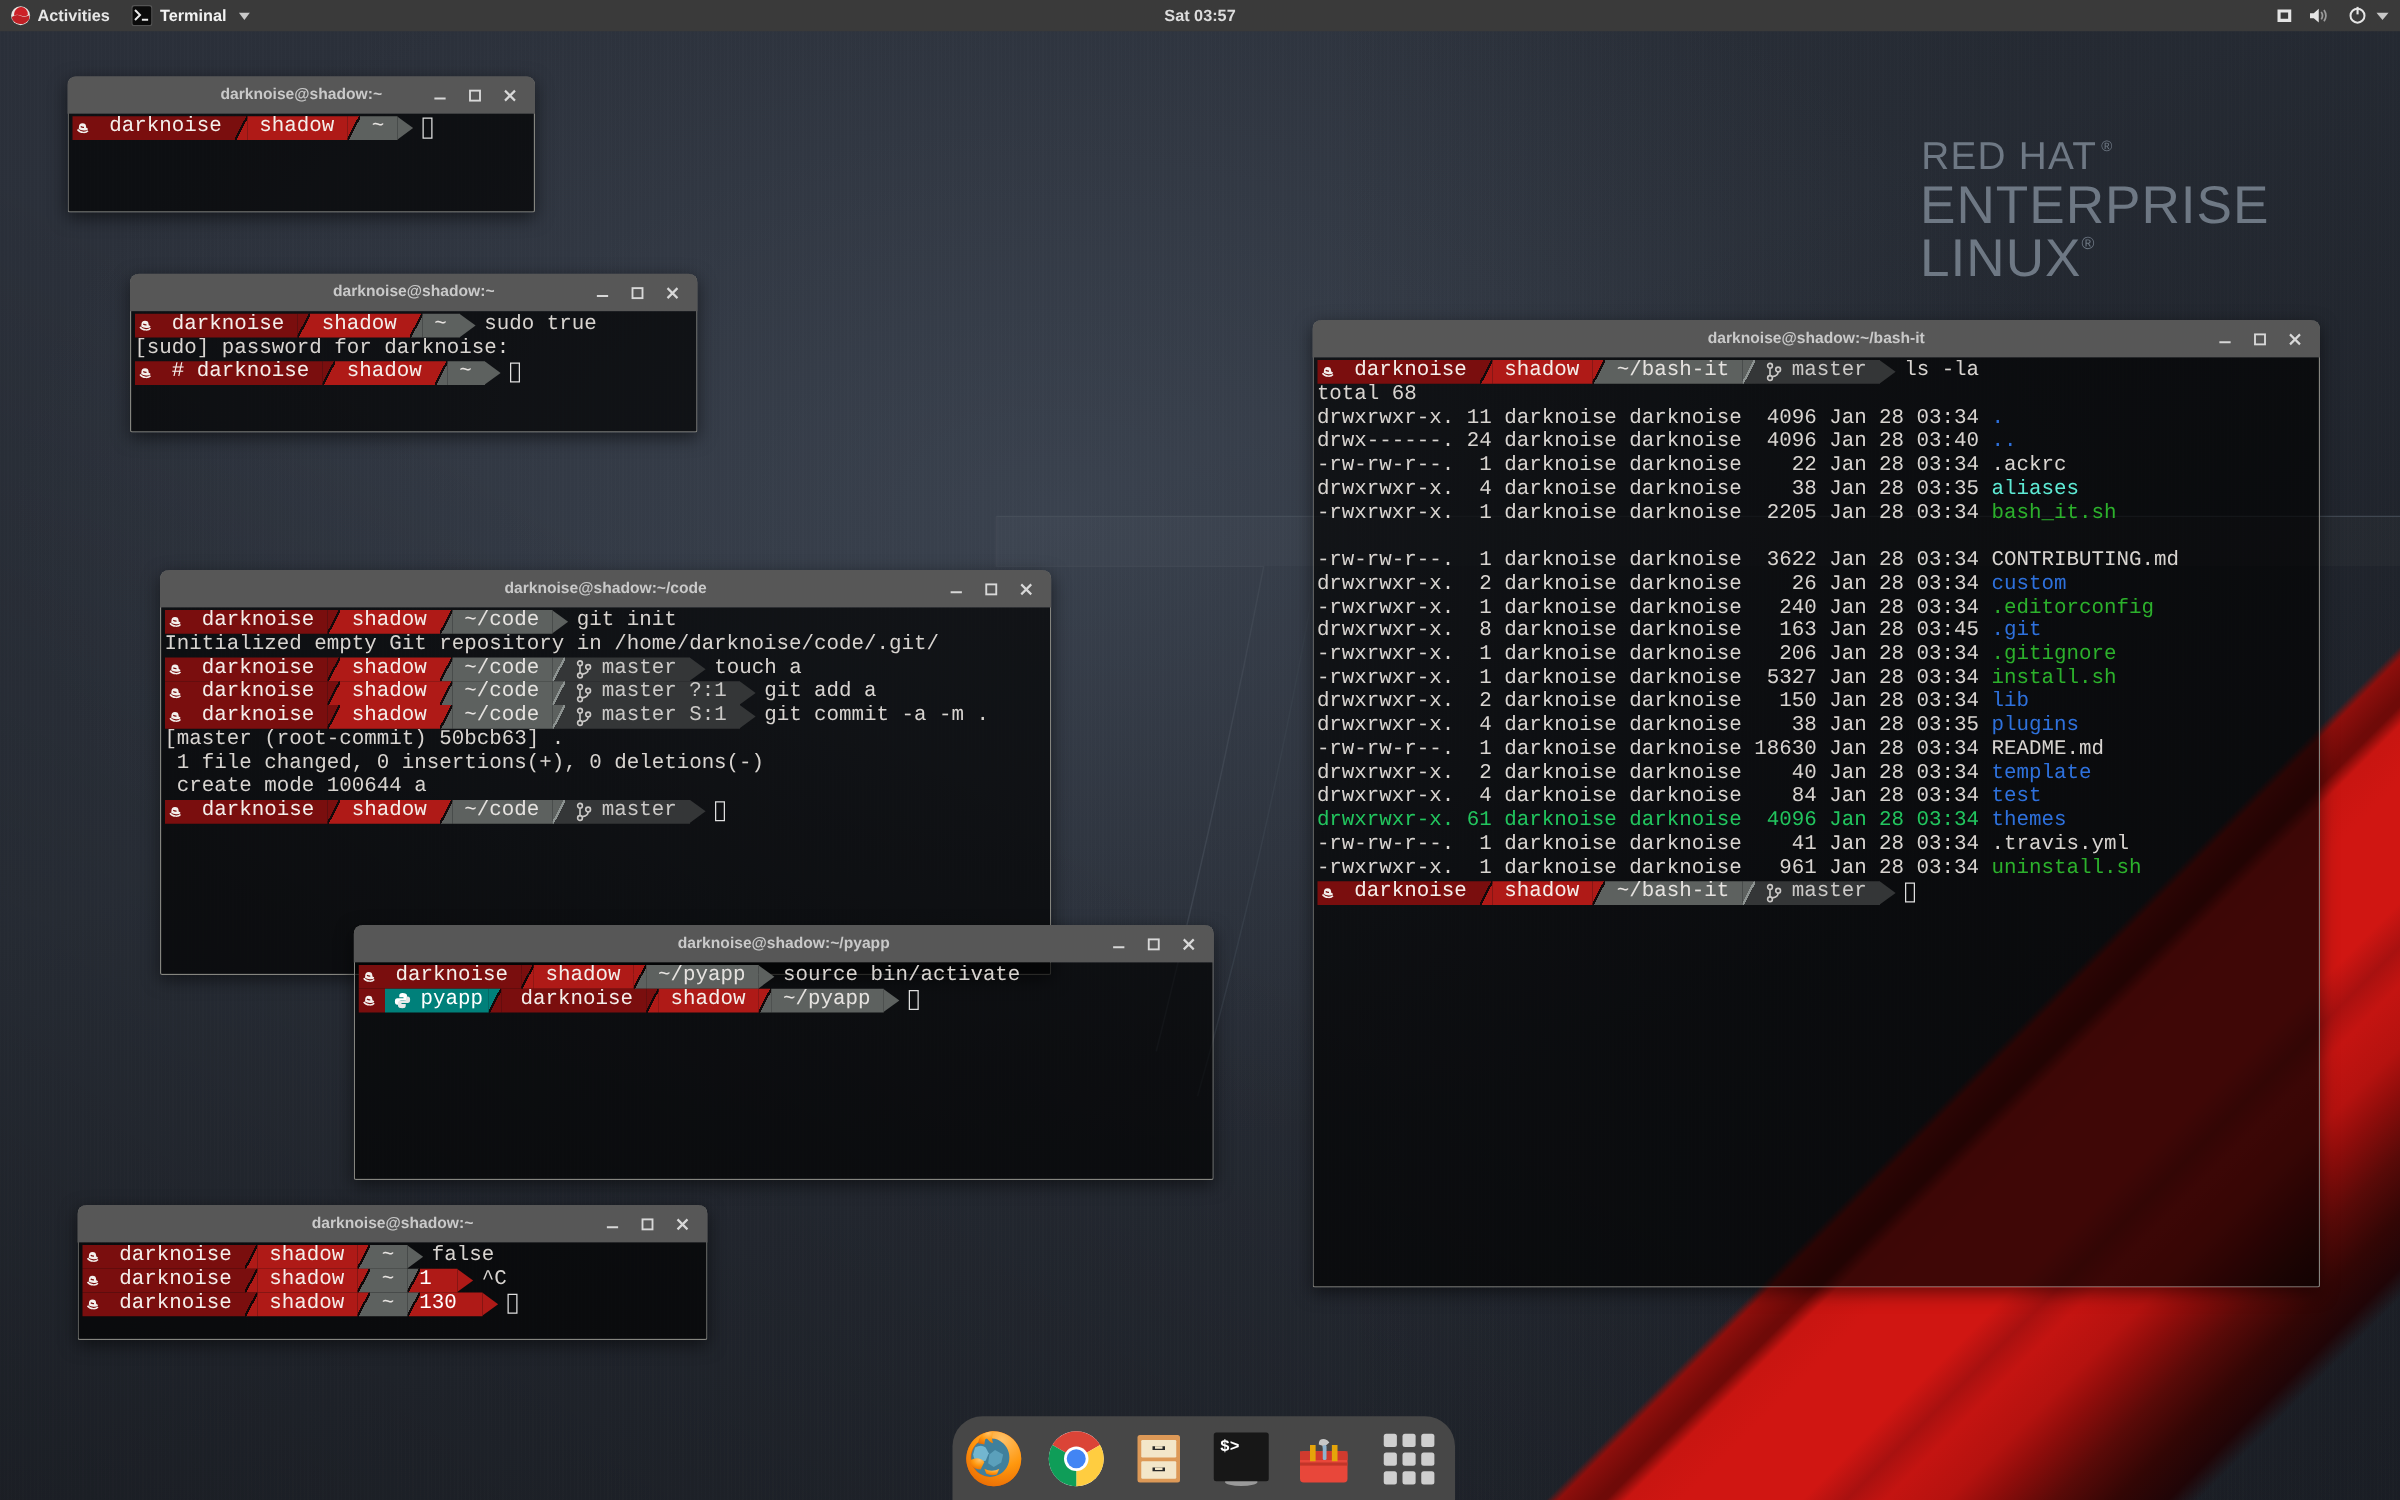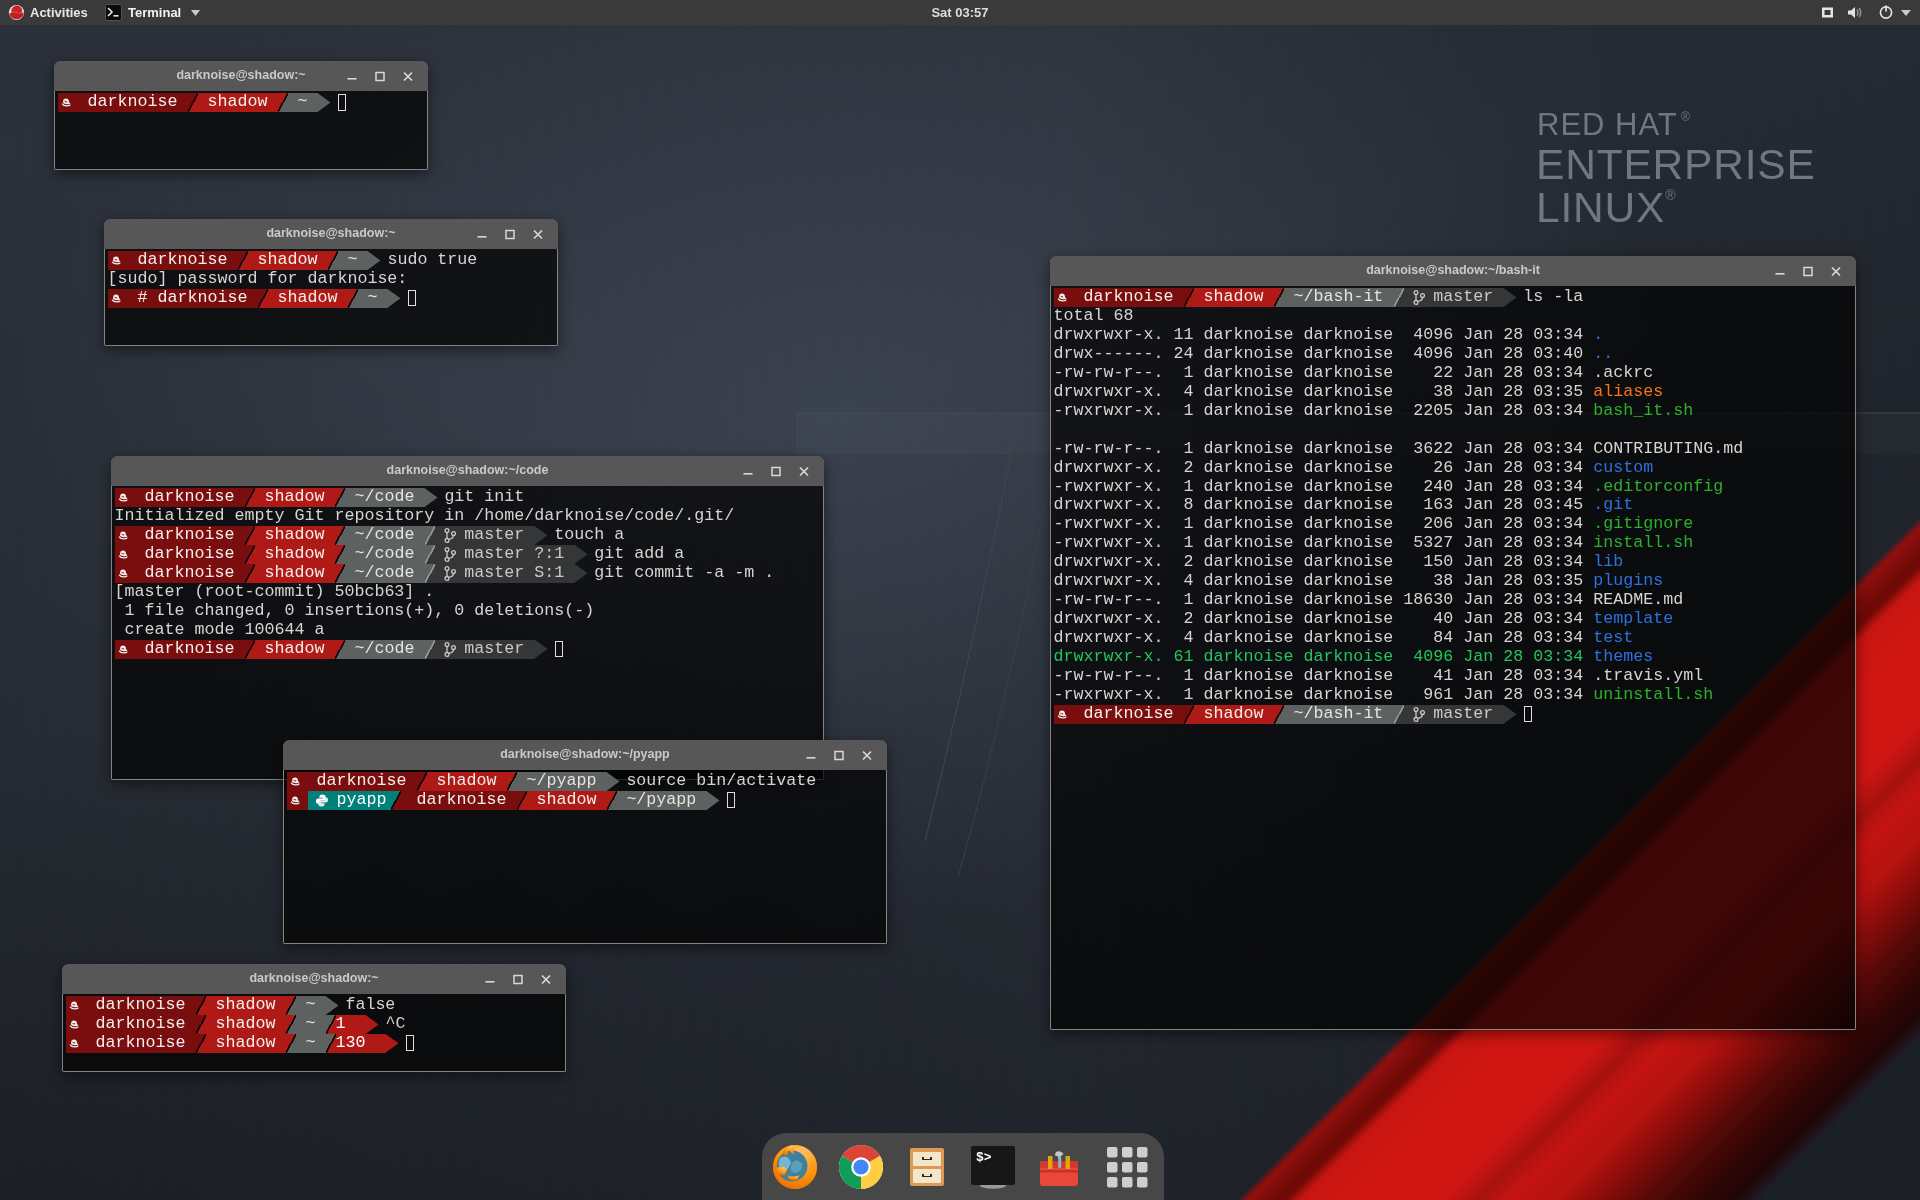--- a/index.html
+++ b/index.html
@@ -164,21 +164,21 @@
         <i class="s" style="left:150px;width:10px;background:linear-gradient(117.8deg,#7a0e0e 0 calc(50% - 0.9px),rgba(25,2,2,0.45) calc(50% - 0.9px) calc(50% + 0.9px),#af1a17 calc(50% + 0.9px) 100%)"></i>
         <i class="s" style="left:160px;width:80px;background:#af1a17"></i>
         <i class="s" style="left:240px;width:10px;background:linear-gradient(117.8deg,#af1a17 0 calc(50% - 0.9px),rgba(25,2,2,0.45) calc(50% - 0.9px) calc(50% + 0.9px),#5d615f calc(50% + 0.9px) 100%)"></i>
         <i class="s" style="left:250px;width:30.0px;background:#5d615f"></i>
         <i class="s tp" style="left:280.0px;width:13px;background:#5d615f"></i>
         <i class="cur" style="left:300.0px"></i>
         <div class="pt"><span style="color:#f4eeea">   # darknoise</span><span style="color:#f4eeea">   shadow</span><span style="color:#e6e3e0">   ~</span></div>
       </div>
     </div>
   </div>
-<div class="win" style="left:111px;top:456px;width:713px;height:324px">
+<div class="win" style="left:128px;top:456px;width:713px;height:324px">
     <div class="tbar">
       <span class="ttl">darknoise@shadow:~/code</span>
       <div class="btns">
 <svg width="16" height="16" viewBox="0 0 16 16">
           <rect x="3.5" y="10" width="9" height="1.6" fill="#d8d8d8"></rect>
         </svg>
 <svg width="16" height="16" viewBox="0 0 16 16">
           <rect x="4" y="4.5" width="8" height="8" fill="none" stroke="#d8d8d8" stroke-width="1.5"></rect>
         </svg>
 <svg width="16" height="16" viewBox="0 0 16 16">
@@ -289,21 +289,21 @@
           <circle cx="4" cy="14.4" r="1.9" fill="none" stroke="#cbc9c7" stroke-width="1.3"></circle>
           <circle cx="10.5" cy="7.6" r="1.9" fill="none" stroke="#cbc9c7" stroke-width="1.3"></circle>
           <path d="M4 6.5 L4 12.5 M10.5 9.5 Q10.5 12.5 6 13.3" fill="none" stroke="#cbc9c7" stroke-width="1.3"></path>
         </svg>
         <i class="s tp" style="left:420.0px;width:13px;background:#343637"></i>
         <i class="cur" style="left:440.0px"></i>
         <div class="pt"><span style="color:#f4eeea">   darknoise</span><span style="color:#f4eeea">   shadow</span><span style="color:#e6e3e0">   ~/code</span><span style="color:#cbc9c7">     master</span></div>
       </div>
     </div>
   </div>
-<div class="win" style="left:283px;top:740px;width:604px;height:204px">
+<div class="win" style="left:283px;top:740px;width:688px;height:204px">
     <div class="tbar">
       <span class="ttl">darknoise@shadow:~/pyapp</span>
       <div class="btns">
 <svg width="16" height="16" viewBox="0 0 16 16">
           <rect x="3.5" y="10" width="9" height="1.6" fill="#d8d8d8"></rect>
         </svg>
 <svg width="16" height="16" viewBox="0 0 16 16">
           <rect x="4" y="4.5" width="8" height="8" fill="none" stroke="#d8d8d8" stroke-width="1.5"></rect>
         </svg>
 <svg width="16" height="16" viewBox="0 0 16 16">
@@ -450,21 +450,21 @@
           <circle cx="10.5" cy="7.6" r="1.9" fill="none" stroke="#cbc9c7" stroke-width="1.3"></circle>
           <path d="M4 6.5 L4 12.5 M10.5 9.5 Q10.5 12.5 6 13.3" fill="none" stroke="#cbc9c7" stroke-width="1.3"></path>
         </svg>
         <i class="s tp" style="left:450.0px;width:13px;background:#343637"></i>
         <div class="pt"><span style="color:#f4eeea">   darknoise</span><span style="color:#f4eeea">   shadow</span><span style="color:#e6e3e0">   ~/bash-it</span><span style="color:#cbc9c7">     master</span><span style="color:#d8d4d0">   ls -la</span></div>
       </div>
       <div class="t" style="left:2.5px;top:20.95px"><span style="color:#d8d4d0">total 68</span></div>
       <div class="t" style="left:2.5px;top:39.9px"><span style="color:#d8d4d0">drwxrwxr-x. 11 darknoise darknoise  4096 Jan 28 03:34 </span><span style="color:#2e71dd">.</span></div>
       <div class="t" style="left:2.5px;top:58.849999999999994px"><span style="color:#d8d4d0">drwx------. 24 darknoise darknoise  4096 Jan 28 03:40 </span><span style="color:#2e71dd">..</span></div>
       <div class="t" style="left:2.5px;top:77.8px"><span style="color:#d8d4d0">-rw-rw-r--.  1 darknoise darknoise    22 Jan 28 03:34 </span><span style="color:#d8d4d0">.ackrc</span></div>
-      <div class="t" style="left:2.5px;top:96.75px"><span style="color:#d8d4d0">drwxrwxr-x.  4 darknoise darknoise    38 Jan 28 03:35 </span><span style="color:#f97316">aliases</span></div>
+      <div class="t" style="left:2.5px;top:96.75px"><span style="color:#d8d4d0">drwxrwxr-x.  4 darknoise darknoise    38 Jan 28 03:35 </span><span style="color:#5eead4">aliases</span></div>
       <div class="t" style="left:2.5px;top:115.7px"><span style="color:#d8d4d0">-rwxrwxr-x.  1 darknoise darknoise  2205 Jan 28 03:34 </span><span style="color:#2cb12c">bash_it.sh</span></div>
       <div class="t" style="left:2.5px;top:153.6px"><span style="color:#d8d4d0">-rw-rw-r--.  1 darknoise darknoise  3622 Jan 28 03:34 </span><span style="color:#d8d4d0">CONTRIBUTING.md</span></div>
       <div class="t" style="left:2.5px;top:172.54999999999998px"><span style="color:#d8d4d0">drwxrwxr-x.  2 darknoise darknoise    26 Jan 28 03:34 </span><span style="color:#2e71dd">custom</span></div>
       <div class="t" style="left:2.5px;top:191.49999999999997px"><span style="color:#d8d4d0">-rwxrwxr-x.  1 darknoise darknoise   240 Jan 28 03:34 </span><span style="color:#2cb12c">.editorconfig</span></div>
       <div class="t" style="left:2.5px;top:210.44999999999996px"><span style="color:#d8d4d0">drwxrwxr-x.  8 darknoise darknoise   163 Jan 28 03:45 </span><span style="color:#2e71dd">.git</span></div>
       <div class="t" style="left:2.5px;top:229.39999999999995px"><span style="color:#d8d4d0">-rwxrwxr-x.  1 darknoise darknoise   206 Jan 28 03:34 </span><span style="color:#2cb12c">.gitignore</span></div>
       <div class="t" style="left:2.5px;top:248.34999999999994px"><span style="color:#d8d4d0">-rwxrwxr-x.  1 darknoise darknoise  5327 Jan 28 03:34 </span><span style="color:#2cb12c">install.sh</span></div>
       <div class="t" style="left:2.5px;top:267.29999999999995px"><span style="color:#d8d4d0">drwxrwxr-x.  2 darknoise darknoise   150 Jan 28 03:34 </span><span style="color:#2e71dd">lib</span></div>
       <div class="t" style="left:2.5px;top:286.24999999999994px"><span style="color:#d8d4d0">drwxrwxr-x.  4 darknoise darknoise    38 Jan 28 03:35 </span><span style="color:#2e71dd">plugins</span></div>
       <div class="t" style="left:2.5px;top:305.19999999999993px"><span style="color:#d8d4d0">-rw-rw-r--.  1 darknoise darknoise 18630 Jan 28 03:34 </span><span style="color:#d8d4d0">README.md</span></div>

